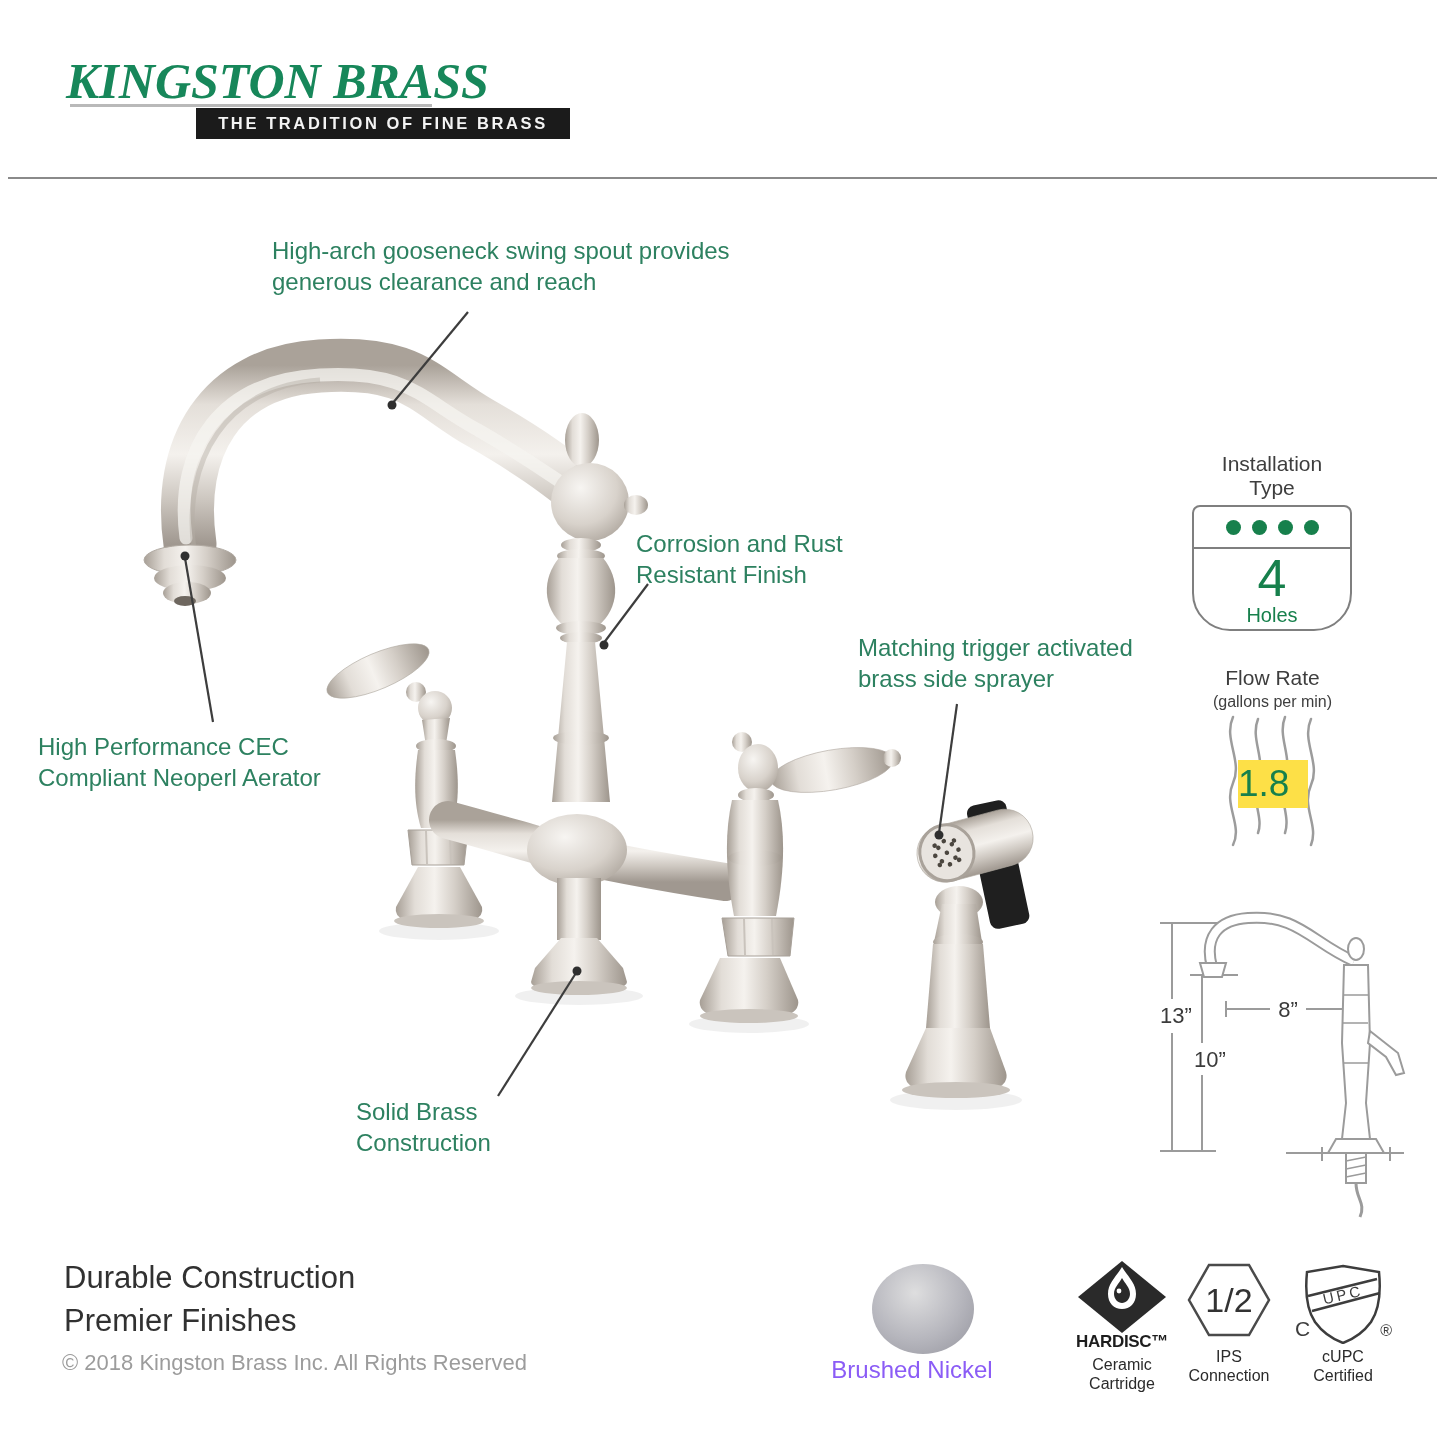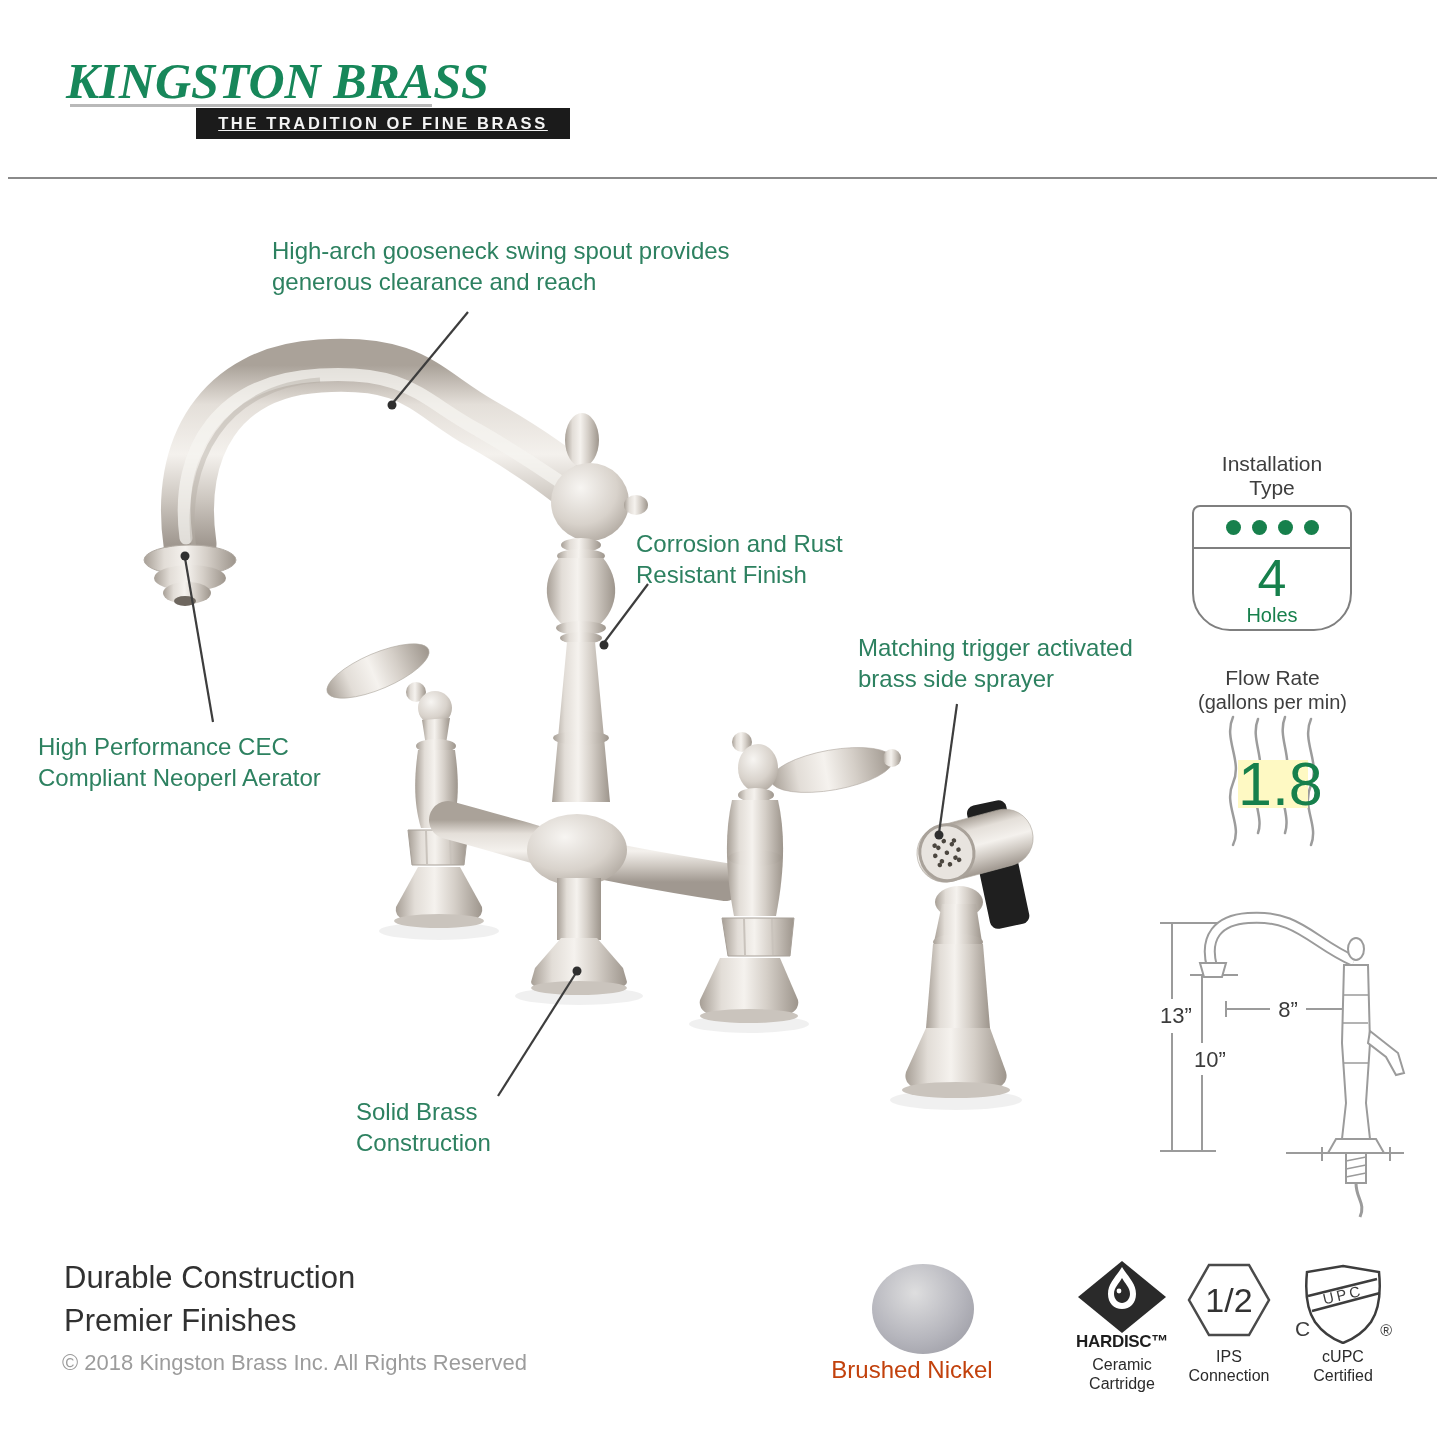--- a/index.html
+++ b/index.html
@@ -17,40 +17,40 @@
   .callout{color:#2d8160;font-size:24px;line-height:30.5px;white-space:nowrap;}
   
   .spec-title{color:#3e3e3e;font-size:21px;line-height:24px;text-align:center;white-space:nowrap;}
   .install-box{width:160px;height:126px;border:2px solid #7f7f7f;
                border-radius:8px 8px 38px 38px;background:#fff;box-sizing:border-box;}
   .install-dots{height:40px;border-bottom:2px solid #7f7f7f;display:flex;
                 align-items:center;justify-content:center;gap:11px;}
   .dot{width:15px;height:15px;border-radius:50%;background:#17804c;}
   .holes-num{color:#17804c;font-size:52px;line-height:54px;text-align:center;margin-top:2px;}
   .holes-lbl{color:#17804c;font-size:20px;line-height:20px;text-align:center;}
-  .flow-value{color:#17804c;font-size:61px;line-height:48px;text-align:center;background:#fef9c3;}
+  .flow-value{color:#17804c;font-size:37px;line-height:48px;background:#fde047;}
   
   .feature{color:#313131;font-size:31px;white-space:nowrap;}
   .copyright{color:#9c9c9c;font-size:22px;white-space:nowrap;}
   .swatch{width:102px;height:90px;border-radius:50%;
           background:radial-gradient(circle at 42% 32%,#dededf,#b6b6bd 55%,#93939c 100%);}
-  .swatch-lbl{color:#c2410c;font-size:24px;text-align:center;white-space:nowrap;}
+  .swatch-lbl{color:#8b5cf6;font-size:24px;text-align:center;white-space:nowrap;}
   .badge-brand{color:#1d1d1d;font-size:17px;font-weight:700;letter-spacing:-0.3px;
                text-align:center;white-space:nowrap;}
   .badge-label{color:#2b2b2b;font-size:16px;line-height:19px;text-align:center;white-space:nowrap;}
   svg text{font-family:"Liberation Sans",sans-serif;}
 </style>
 </head>
 <body>
 
 <div id="page">
 
   <div class="abs logo-name" style="left:66px;top:52px;">KINGSTON BRASS</div>
   <div class="abs logo-underline" style="left:70px;top:104px;width:362px;"></div>
-  <div class="abs logo-bar" style="left:196px;top:108px;width:374px;height:31px;text-decoration:underline;">THE TRADITION OF FINE BRASS</div>
+  <div class="abs logo-bar" style="left:196px;top:108px;width:374px;height:31px;">THE TRADITION OF FINE BRASS</div>
   <div class="abs page-divider" style="left:8px;top:177px;width:1429px;"></div>
 
   <div class="abs callout" style="left:272px;top:236px;">
     <div>High-arch gooseneck swing spout provides</div>
     <div>generous clearance and reach</div>
   </div>
   <div class="abs callout" style="left:636px;top:529px;">
     <div>Corrosion and Rust</div>
     <div>Resistant Finish</div>
   </div>
@@ -220,21 +220,21 @@
       <span class="dot"></span>
       <span class="dot"></span>
       <span class="dot"></span>
     </div>
     <div class="holes-num">4</div>
     <div class="holes-lbl">Holes</div>
   </div>
 
   <div class="abs spec-title" style="left:1170px;top:666px;width:205px;">
     <div>Flow Rate</div>
-    <div style="font-size:20px;">(gallons per min)</div>
+    <div style="font-size:16px;">(gallons per min)</div>
   </div>
   <svg class="abs" style="left:1206px;top:713px;" width="122" height="136" viewBox="0 0 122 136" aria-hidden="true">
     <g fill="none" stroke="#9c9c9c" stroke-width="2.5" stroke-linecap="round">
       <path d="M27,4 C17,26 37,48 27,70 C17,92 37,112 27,132"></path>
       <path d="M52,6 C44,26 60,46 52,66 C44,86 58,104 52,120"></path>
       <path d="M79,4 C71,24 87,44 79,64 C71,84 85,102 79,120"></path>
       <path d="M105,6 C95,28 115,50 105,72 C95,94 113,112 105,132"></path>
     </g>
   </svg>
   <div class="abs flow-value" style="left:1238px;top:760px;width:70px;">1.8</div>

